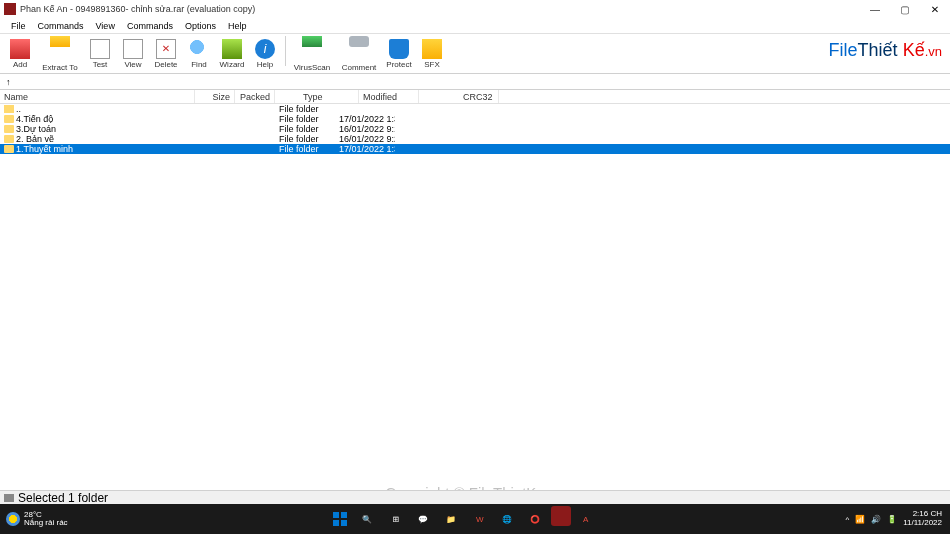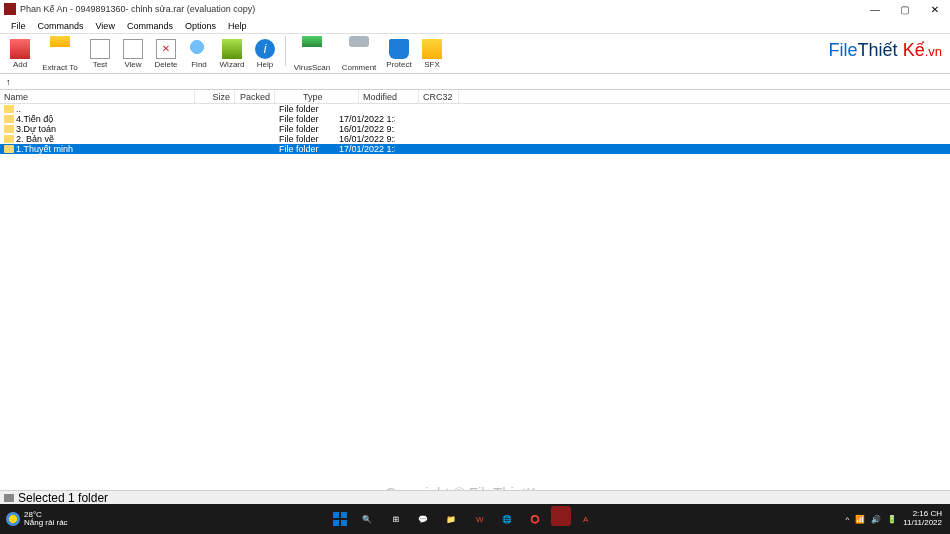--- a/index.html
+++ b/index.html
@@ -34,21 +34,21 @@
 .up-arrow { width: 12px; cursor: pointer; }
 
 
 .col-headers { height: 14px; background: #fff; border-bottom: 1px solid #e0e0e0; display: flex; font-size: 9px; color: #333; }
 .col-headers div { padding: 1px 4px; border-right: 1px solid #e8e8e8; display: flex; align-items: center; }
 .col-name { width: 195px; }
 .col-size { width: 40px; text-align: right; justify-content: flex-end; }
 .col-packed { width: 40px; text-align: right; justify-content: flex-end; }
 .col-type { width: 60px; margin-left: 24px; }
 .col-modified { width: 60px; }
-.col-crc { width: 40px; }
+.col-crc { width: 40px; margin-left: 40px; }
 
 
 .file-list { background: #fff; height: 388px; overflow: auto; font-size: 9px; }
 .file-row { display: flex; height: 10px; align-items: center; cursor: pointer; }
 .file-row.selected { background: #0078d7; color: #fff; }
 .file-row .cell { padding: 0 4px; white-space: nowrap; overflow: hidden; }
 .file-row .folder-icon { width: 10px; height: 8px; display: inline-block; background: #ffd96e; margin-right: 2px; vertical-align: middle; border-radius: 1px; }
 .file-row .up-icon { width: 10px; height: 8px; display: inline-block; background: #ffd96e; margin-right: 2px; }
 .file-row .c-name { width: 195px; display: flex; align-items: center; }
 .file-row .c-size { width: 40px; text-align: right; }

